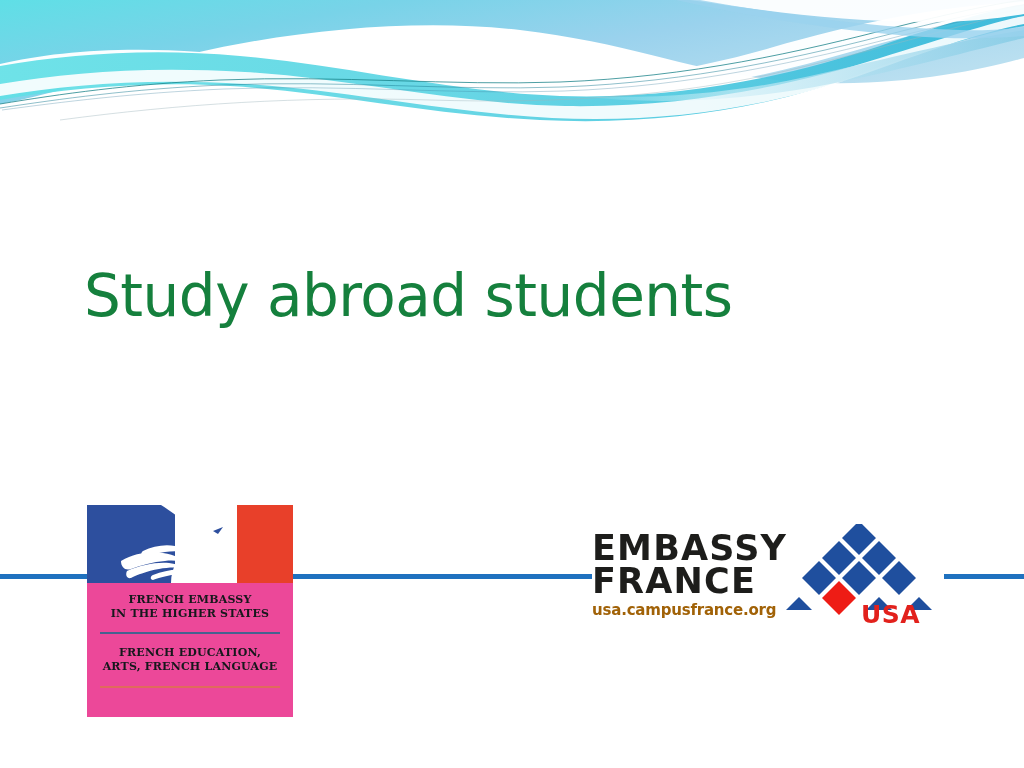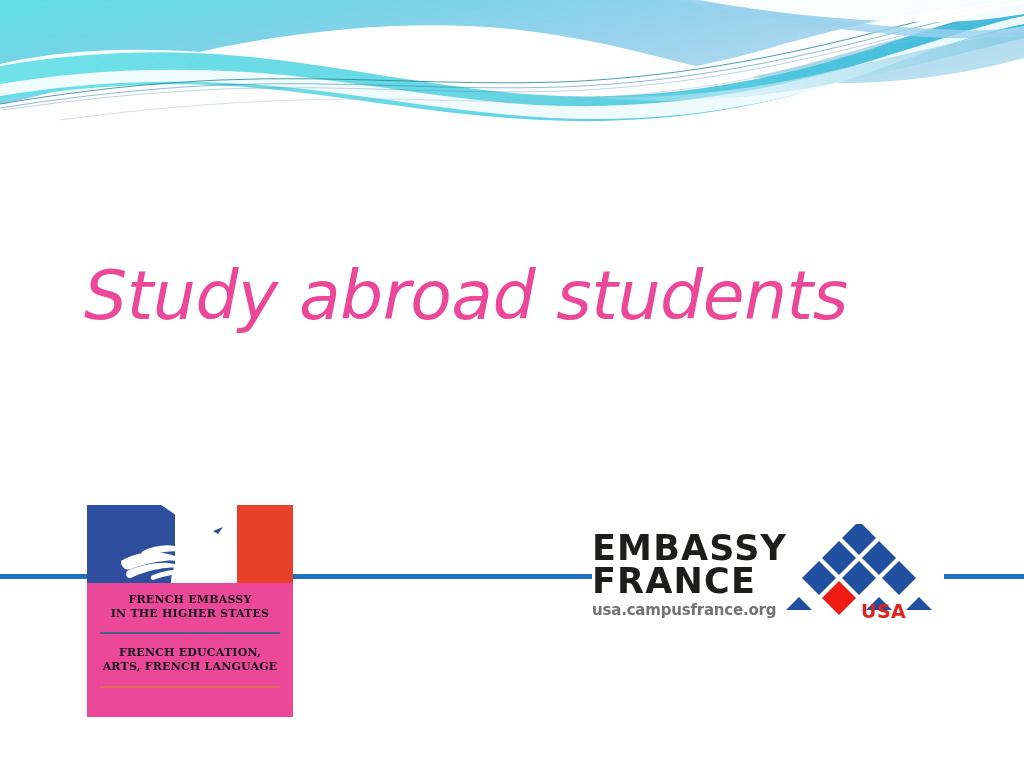--- a/index.html
+++ b/index.html
@@ -37,27 +37,26 @@
     position: absolute;
     left: 84px;
     top: 236px;
     width: 860px;
     height: 120px;
     display: flex;
     align-items: center;
   }
   #slide-title {
     font-family: "DejaVu Sans", "Liberation Sans", sans-serif;
-    font-size: 68px;
+    font-size: 58px;
     line-height: 1.05;
     font-weight: 400;
-    color: #ec4899;
+    color: #15803d;
     letter-spacing: -0.5px;
     white-space: nowrap;
-    font-style: italic;
   }
 
   
   #logo-rule {
     position: absolute;
     left: 0;
     top: 574px;
     width: 1024px;
     height: 5px;
     background: #1f71bf;
@@ -150,36 +149,36 @@
     line-height: 33px;
     letter-spacing: 1.2px;
     color: #1d1d1b;
   }
   #campus-url {
     margin-top: 3px;
     font-family: "DejaVu Sans", "Liberation Sans", sans-serif;
     font-weight: bold;
     font-size: 15px;
     letter-spacing: -0.2px;
-    color: #737373;
+    color: #a16207;
   }
   #campus-pyramid {
     position: absolute;
     left: 182px;
     top: 0;
     width: 170px;
     height: 100px;
   }
   #campus-usa {
     position: absolute;
     left: 269px;
     top: 76px;
     font-family: "DejaVu Sans", "Liberation Sans", sans-serif;
     font-weight: bold;
-    font-size: 19px;
+    font-size: 25px;
     letter-spacing: 0.5px;
     color: #e2211c;
   }
 </style>
 </head>
 <body>
 
 <div id="slide">
 
   <svg id="header-wave" viewBox="0 0 1024 130" preserveAspectRatio="none" xmlns="http://www.w3.org/2000/svg">

